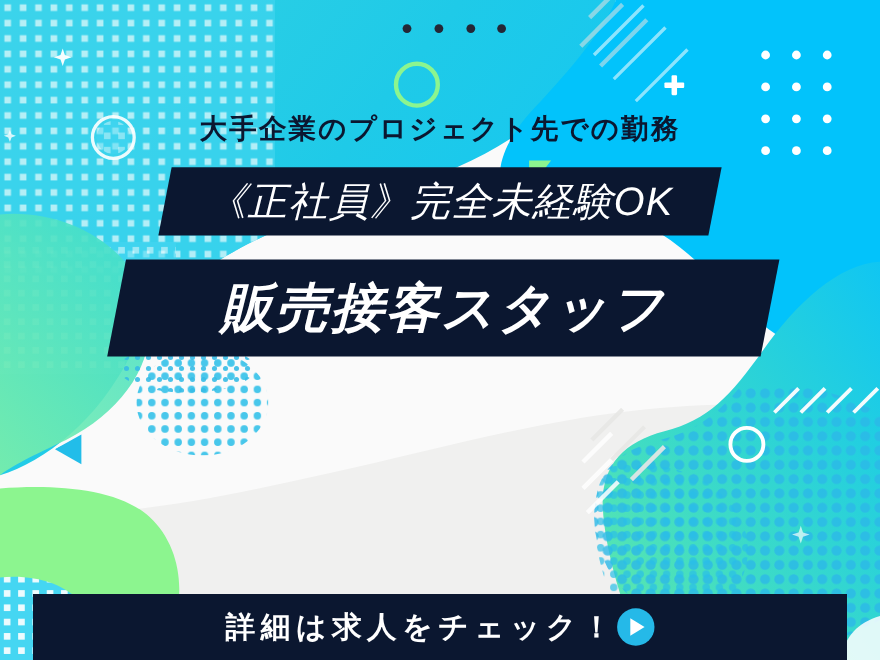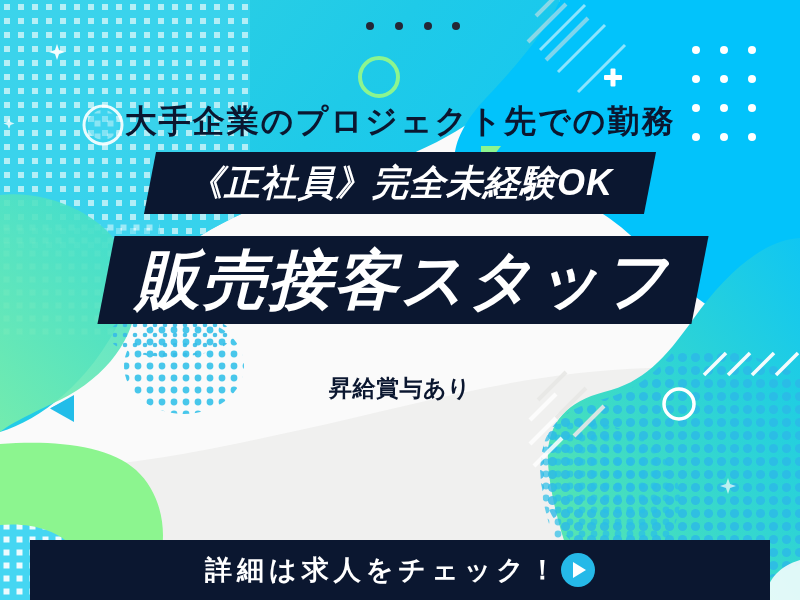--- a/index.html
+++ b/index.html
@@ -34,21 +34,21 @@
     width: 800px;
     height: 600px;
   }
 
   .kicker {
     position: absolute;
     top: 100px;
     left: 0;
     width: 800px;
     text-align: center;
-    font-size: 32px;
+    font-size: 25px;
     font-weight: bold;
     color: #0B1730;
     letter-spacing: 2px;
     white-space: nowrap;
   }
 
   
   .band1-wrap {
     position: absolute;
     top: 152px;
@@ -63,21 +63,21 @@
     transform: skewX(-11deg);
   }
   .band1-text {
     position: absolute;
     inset: 0;
     display: flex;
     align-items: center;
     justify-content: center;
     color: #ffffff;
     font-size: 36px;
-    font-weight: bold;
+    font-weight: normal;
     font-style: italic;
     letter-spacing: 1px;
     white-space: nowrap;
   }
   .band1-tri {
     position: absolute;
     left: 481px;
     top: 146px;
     width: 0;
     height: 0;
@@ -100,21 +100,21 @@
     background: #0B1730;
     transform: skewX(-11deg);
   }
   .band2-text {
     position: absolute;
     inset: 0;
     display: flex;
     align-items: center;
     justify-content: center;
     color: #ffffff;
-    font-size: 64px;
+    font-size: 48px;
     font-weight: bold;
     font-style: italic;
     letter-spacing: 2px;
     white-space: nowrap;
   }
 
   
   .bullets {
     position: absolute;
     top: 372px;
@@ -382,21 +382,20 @@
       <div class="band1-bg"></div>
       <div class="band1-text">《正社員》完全未経験OK</div>
     </div>
 
     <div class="band2-wrap">
       <div class="band2-bg"></div>
       <div class="band2-text">販売接客スタッフ</div>
     </div>
 
     <div class="bullets">
-      <div>昇給賞与あり</div>
     </div>
 
     <div class="cta-bar">
       <span class="cta-text">詳細は求人をチェック！</span>
       <span class="cta-play">
         <i></i>
       </span>
     </div>
 
   </div>

